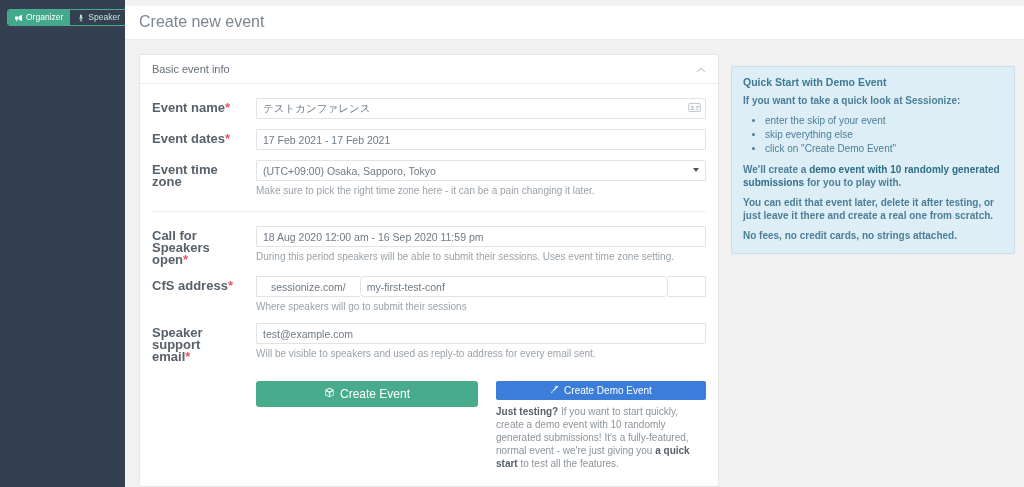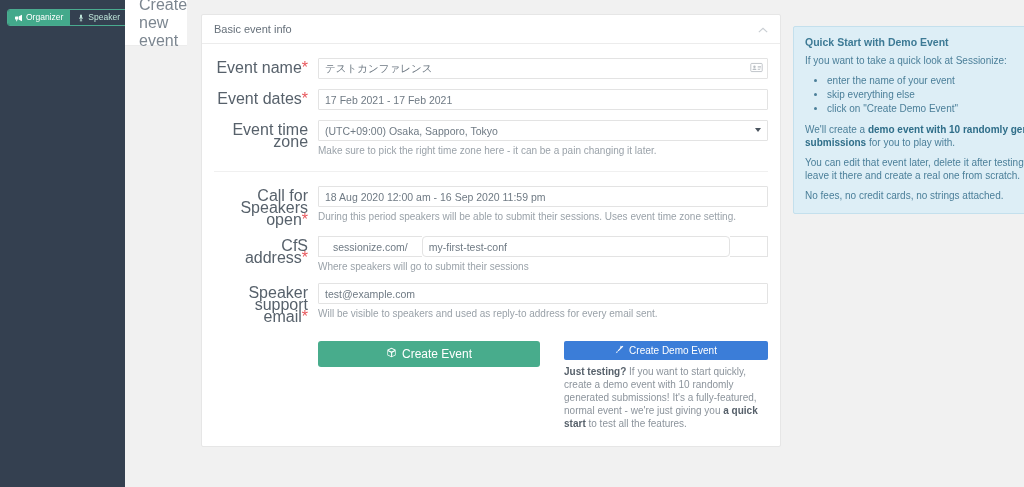--- a/index.html
+++ b/index.html
@@ -37,21 +37,21 @@
     cursor: pointer;
     background: transparent;
     border: none;
     font-family: "Liberation Sans", sans-serif;
   }
   .role-btn.active { background: #43a98b; }
   .role-btn .ic { display: inline-flex; align-items: center; }
   .role-btn.inactive { color: #bfe6da; }
 
   
-  .main { flex: 1 1 auto; display: flex; min-width: 0; }
+  .main { flex: 1 1 auto; display: flex; flex-direction: column; min-width: 0; }
   .topstrip { height: 8px; background: #f1f1f1; }
   .titlebar {
     background: #ffffff;
     height: 46px;
     display: flex; align-items: center;
     padding-left: 14px;
     border-bottom: 1px solid #ececec;
   }
   .page-title {
     font-size: 16px; color: #7c8690; font-weight: normal;
@@ -82,25 +82,25 @@
   }
   .chev {
     color: #c9ced3; font-size: 10px; line-height: 1; cursor: pointer;
   }
   .card-body { padding: 14px 12px 16px 12px; }
 
   
   .form-row { display: flex; margin-bottom: 10px; }
   .form-label {
     flex: 0 0 104px;
-    text-align: right;
+    text-align: left;
     padding-right: 10px;
     padding-top: 4px;
-    font-weight: normal;
-    font-size: 16px;
+    font-weight: bold;
+    font-size: 13px;
     color: #57616b;
     line-height: 12px;
   }
   .req { color: #e8565b; }
   .form-field { flex: 1 1 auto; min-width: 0; }
   .input {
     width: 100%;
     height: 21px;
     border: 1px solid #e3e3e3;
     background: #fff;
@@ -149,21 +149,21 @@
   .input-group .input { border-radius: 4px; }
   .addon-tail {
     flex: 0 0 38px;
     height: 21px;
     border: 1px solid #e3e3e3;
     border-left: none;
     background: #fff;
   }
 
   
-  .actions { display: flex; gap: 24px; padding: 8px 0 0 104px; }
+  .actions { display: flex; gap: 18px; padding: 8px 0 0 104px; }
   .act-left { flex: 0 0 222px; }
   .act-right { flex: 1 1 auto; }
   .btn {
     display: flex; align-items: center; justify-content: center; gap: 5px;
     width: 100%;
     border: none;
     border-radius: 3px;
     color: #ffffff;
     font-family: "Liberation Sans", sans-serif;
     cursor: pointer;
@@ -205,20 +205,21 @@
     border-radius: 2px;
     padding: 9px 11px 11px 11px;
   }
   .info-title {
     font-size: 10.5px; font-weight: bold; color: #3d7a95;
     margin-bottom: 6px;
   }
   .info-p {
     font-size: 10px; line-height: 13px; color: #4b7f99;
     margin: 0 0 7px 0;
+    font-weight: bold;
   }
   .info-p:last-child { margin-bottom: 0; }
   .info-list { margin: 0 0 7px 0; padding-left: 22px; }
   .info-list li { font-size: 10px; line-height: 14px; color: #4b7f99; }
   .info-p b { color: #2f6e89; }
 </style>
 </head>
 <body>
 
 <div class="app">
@@ -371,21 +372,21 @@
         </div>
       </div>
 
       <div class="col-right">
 
 
         <div class="info-panel">
           <div class="info-title">Quick Start with Demo Event</div>
           <p class="info-p">If you want to take a quick look at Sessionize:</p>
           <ul class="info-list">
-            <li>enter the name of your event</li>
+            <li>enter the skip of your event</li>
             <li>skip everything else</li>
             <li>click on "Create Demo Event"</li>
           </ul>
           <p class="info-p"><span>We'll create a </span><b>demo event with 10 randomly generated submissions</b><span> for you to play with.</span></p>
           <p class="info-p">You can edit that event later, delete it after testing, or just leave it there and create a real one from scratch.</p>
           <p class="info-p">No fees, no credit cards, no strings attached.</p>
         </div>
 
       </div>
 

